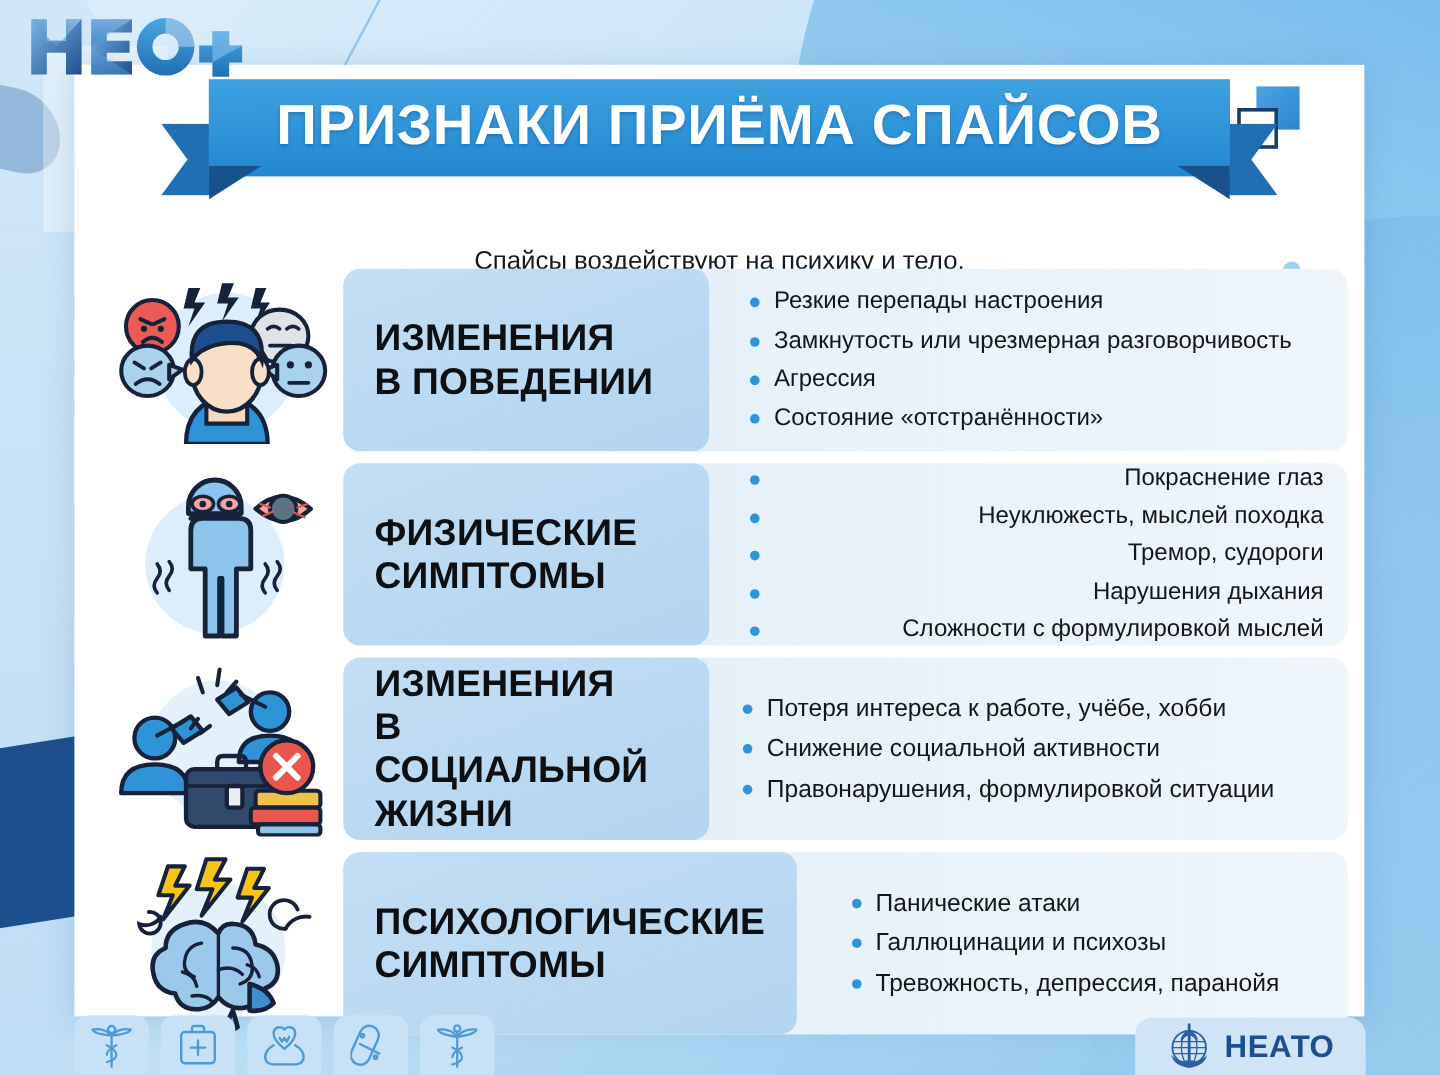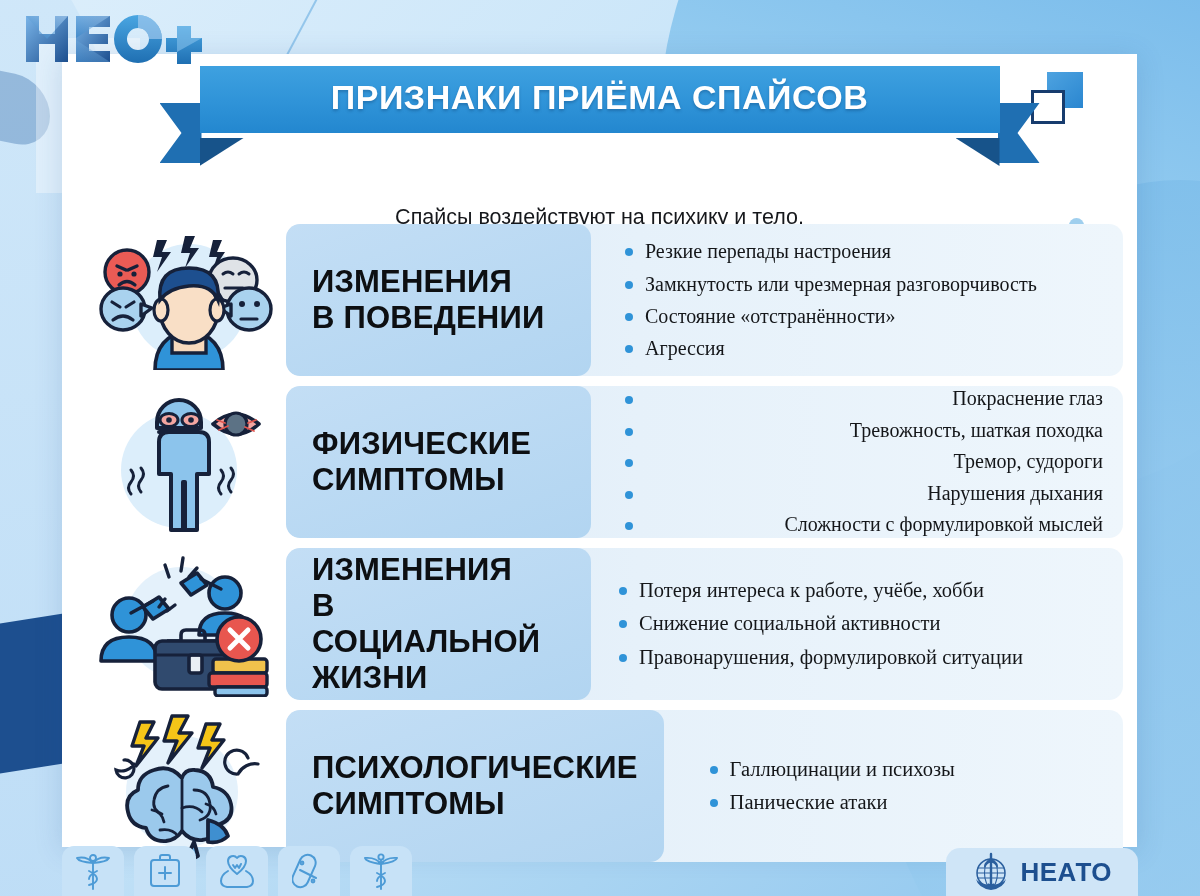--- a/index.html
+++ b/index.html
@@ -144,21 +144,21 @@
   .ribbon-fold.left  { left: 0;  clip-path: polygon(0 0, 100% 0, 0 100%); }
   .ribbon-fold.right { right: 0; clip-path: polygon(0 0, 100% 0, 100% 100%); }
   .ribbon-main {
     position: relative; z-index: 2;
     background: linear-gradient(180deg, #3ea1e0 0%, #2f93d8 55%, #2387cf 100%);
     padding: 14px 56px 18px;
     min-width: 800px;
     text-align: center;
   }
   .ribbon-main h1 {
-    font-size: 34px;
+    font-size: 47px;
     line-height: 1.04;
     font-weight: 700;
     color: #ffffff;
     letter-spacing: .5px;
     text-shadow: 0 2px 3px rgba(12,60,110,.35);
     white-space: nowrap;
   }
 
   
   .subtitle {
@@ -211,21 +211,20 @@
     padding: 0 20px 0 34px;
     gap: 4px;
   }
   .row .bullets li {
     list-style: none;
     position: relative;
     padding-left: 20px;
     font-size: 20.5px; line-height: 1.42;
     color: #141619;
     white-space: nowrap;
-    font-family: Liberation Serif, serif;
   }
   .row .bullets li::before {
     content: "";
     position: absolute; left: 0; top: 11px;
     width: 8px; height: 8px; border-radius: 50%;
     background: #2f93d8;
   }
 
   
   .row.r1 .bullets li { font-size: 20px; }
@@ -383,22 +382,22 @@
           <div class="panel">
             <div class="label-box">
               <h2>
                 <span>ИЗМЕНЕНИЯ</span><br>
                 <span>В ПОВЕДЕНИИ</span>
               </h2>
             </div>
             <ul class="bullets">
               <li>Резкие перепады настроения</li>
               <li>Замкнутость или чрезмерная разговорчивость</li>
+              <li>Агрессия</li>
               <li>Состояние «отстранённости»</li>
-              <li>Агрессия</li>
             </ul>
           </div>
         </div>
 
         <div class="row r2">
           <div class="icon-cell">
             <svg width="170" height="148" viewBox="0 0 170 148" aria-hidden="true">
               <circle cx="78" cy="82" r="58" fill="#dceefb"></circle>
 
               <g fill="#8cc4ec" stroke="#16213a" stroke-width="4" stroke-linejoin="round" stroke-linecap="round">
@@ -427,21 +426,21 @@
           </div>
           <div class="panel">
             <div class="label-box">
               <h2>
                 <span>ФИЗИЧЕСКИЕ</span><br>
                 <span>СИМПТОМЫ</span>
               </h2>
             </div>
             <ul class="bullets">
               <li>Покраснение глаз</li>
-              <li>Тревожность, шаткая походка</li>
+              <li>Неуклюжесть, мыслей походка</li>
               <li>Тремор, судороги</li>
               <li>Нарушения дыхания</li>
               <li>Сложности с формулировкой мыслей</li>
             </ul>
           </div>
         </div>
 
         <div class="row r3">
           <div class="icon-cell">
             <svg width="178" height="146" viewBox="0 0 178 146" aria-hidden="true">
@@ -534,22 +533,23 @@
             </svg>
           </div>
           <div class="panel">
             <div class="label-box">
               <h2>
                 <span>ПСИХОЛОГИЧЕСКИЕ</span><br>
                 <span>СИМПТОМЫ</span>
               </h2>
             </div>
             <ul class="bullets">
+              <li>Панические атаки</li>
               <li>Галлюцинации и психозы</li>
-              <li>Панические атаки</li>
+              <li>Тревожность, депрессия, паранойя</li>
             </ul>
           </div>
         </div>
 
       </div>
     </div>
   </div>
 
   <div class="footer">
     <div class="footer-icons">

